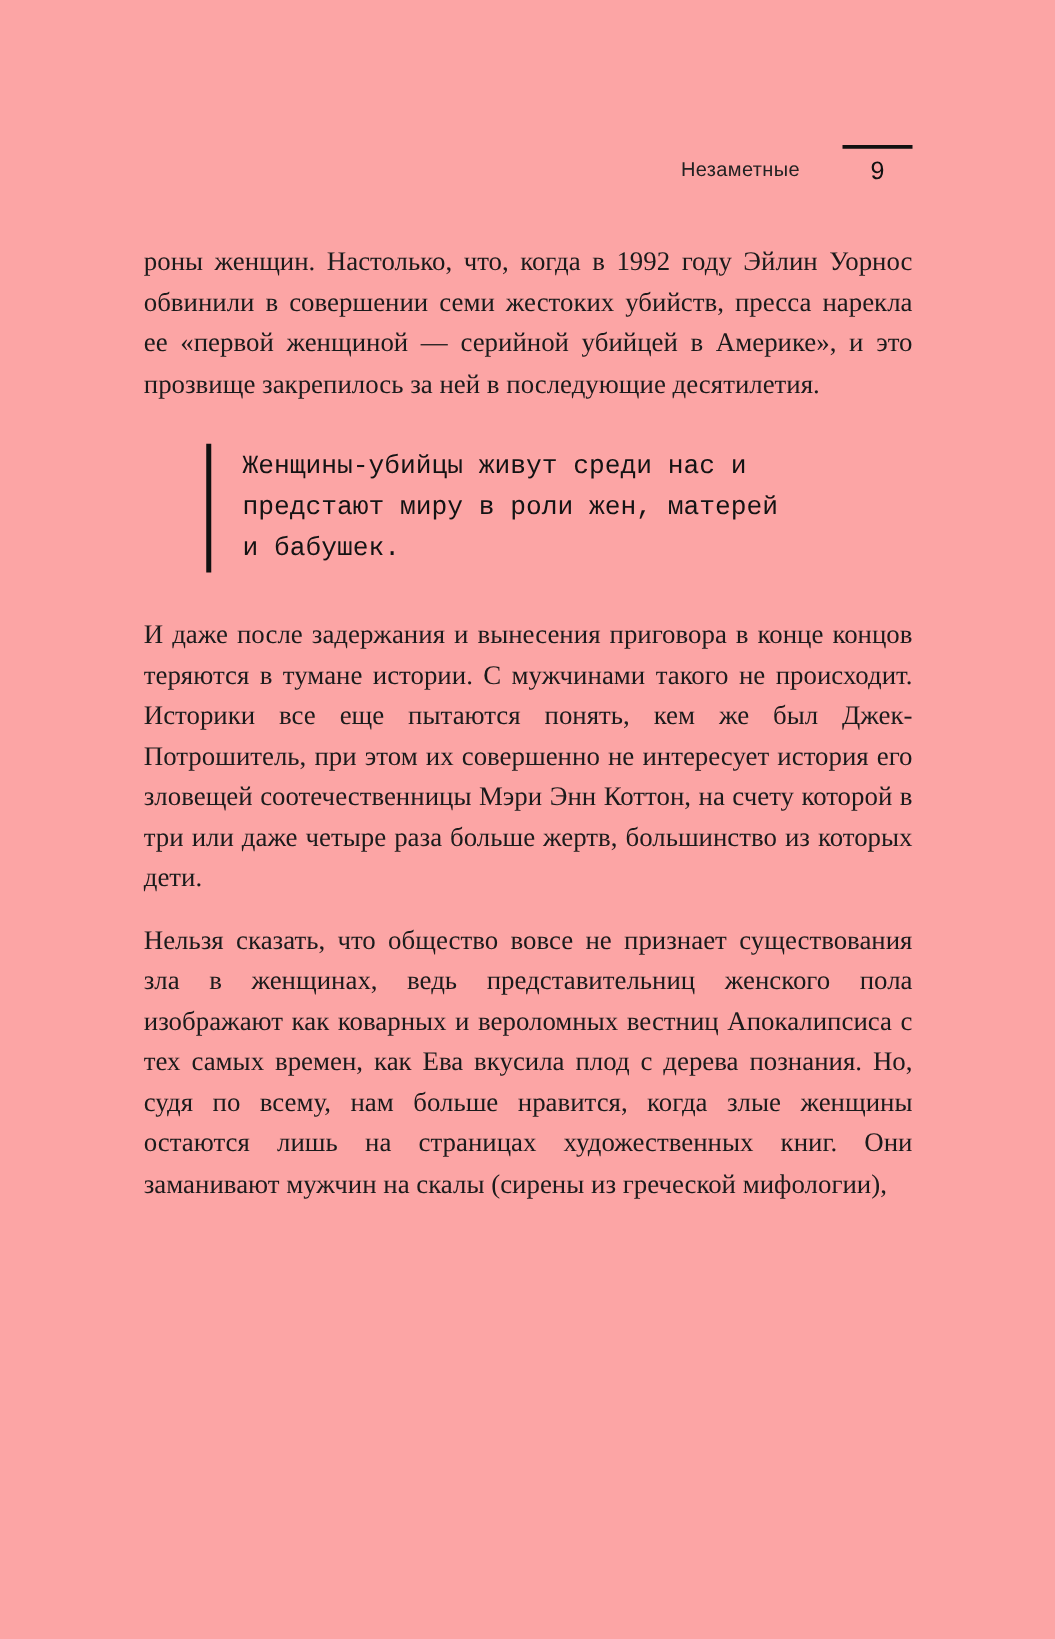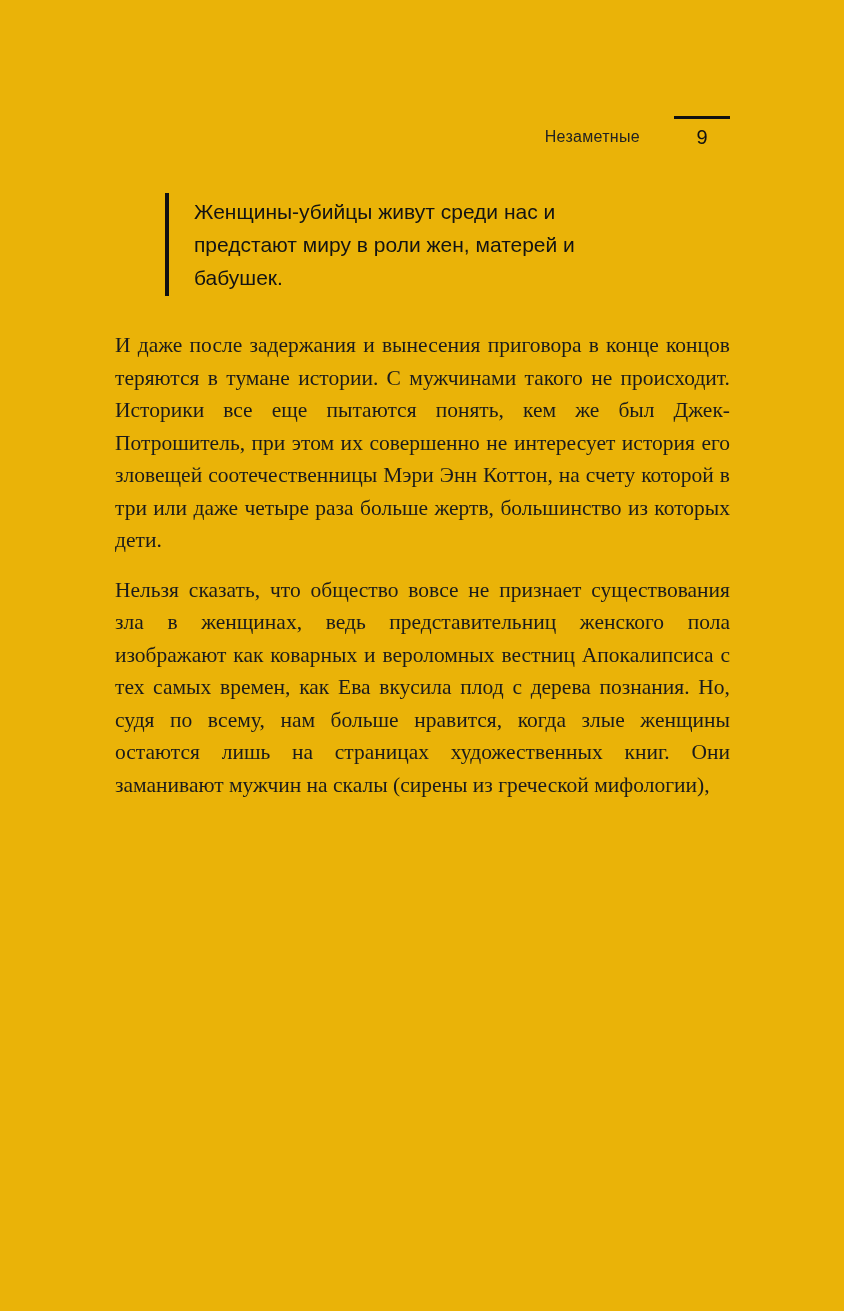--- a/index.html
+++ b/index.html
@@ -12,21 +12,21 @@
     height: 1311px;
     overflow: hidden;
     color: #1b1b1b;
     font-family: "Liberation Serif", serif;
   }
   .page {
     box-sizing: border-box;
     width: 844px;
     height: 1311px;
     padding: 116px 114px 40px 115px;
-    background: #eab308;
+    background: #fca5a5;
   }
   .page-header {
     display: flex;
     justify-content: flex-end;
     align-items: flex-end;
     gap: 34px;
     margin-bottom: 44px;
   }
   .running-title {
     font-family: "Liberation Sans", sans-serif;
@@ -54,21 +54,21 @@
     color: #111111;
   }
   .body-text p {
     font-size: 21.5px;
     line-height: 32.5px;
     text-align: justify;
     margin: 0 0 17px 0;
     color: #1b1b1b;
   }
   .pullquote {
-    font-family: Liberation Sans, sans-serif;
+    font-family: Liberation Mono, monospace;
     font-size: 21px;
     line-height: 33px;
     color: #131313;
     margin: 32px 0 33px 50px;
     padding: 2px 0 2px 25px;
     border-left: 4px solid #111111;
     max-width: 430px;
     text-align: left;
   }
 </style>
@@ -79,20 +79,21 @@
 
   <header class="page-header">
     <span class="running-title">Незаметные</span>
     <span class="page-number-block">
       <span class="header-rule"></span>
       <span class="page-number">9</span>
     </span>
   </header>
 
   <main class="body-text">
+    <p>роны женщин. Настолько, что, когда в 1992 году Эйлин Уорнос обвинили в совершении семи жестоких убийств, пресса нарекла ее «первой женщиной — серийной убийцей в Америке», и это прозвище закрепилось за ней в последующие десятилетия.</p>
 
     <blockquote class="pullquote">
       <span>Женщины-убийцы живут среди нас и предстают миру в роли жен, матерей и бабушек.</span>
     </blockquote>
 
     <p>И даже после задержания и вынесения приговора в конце концов теряются в тумане истории. С мужчинами такого не происходит. Историки все еще пытаются понять, кем же был Джек-Потрошитель, при этом их совершенно не интересует история его зловещей соотечественницы Мэри Энн Коттон, на счету которой в три или даже четыре раза больше жертв, большинство из которых дети.</p>
     <p>Нельзя сказать, что общество вовсе не признает существования зла в женщинах, ведь представительниц женского пола изображают как коварных и вероломных вестниц Апокалипсиса с тех самых времен, как Ева вкусила плод с дерева познания. Но, судя по всему, нам больше нравится, когда злые женщины остаются лишь на страницах художественных книг. Они заманивают мужчин на скалы (сирены из греческой мифологии),</p>
   </main>
 
 </div>

